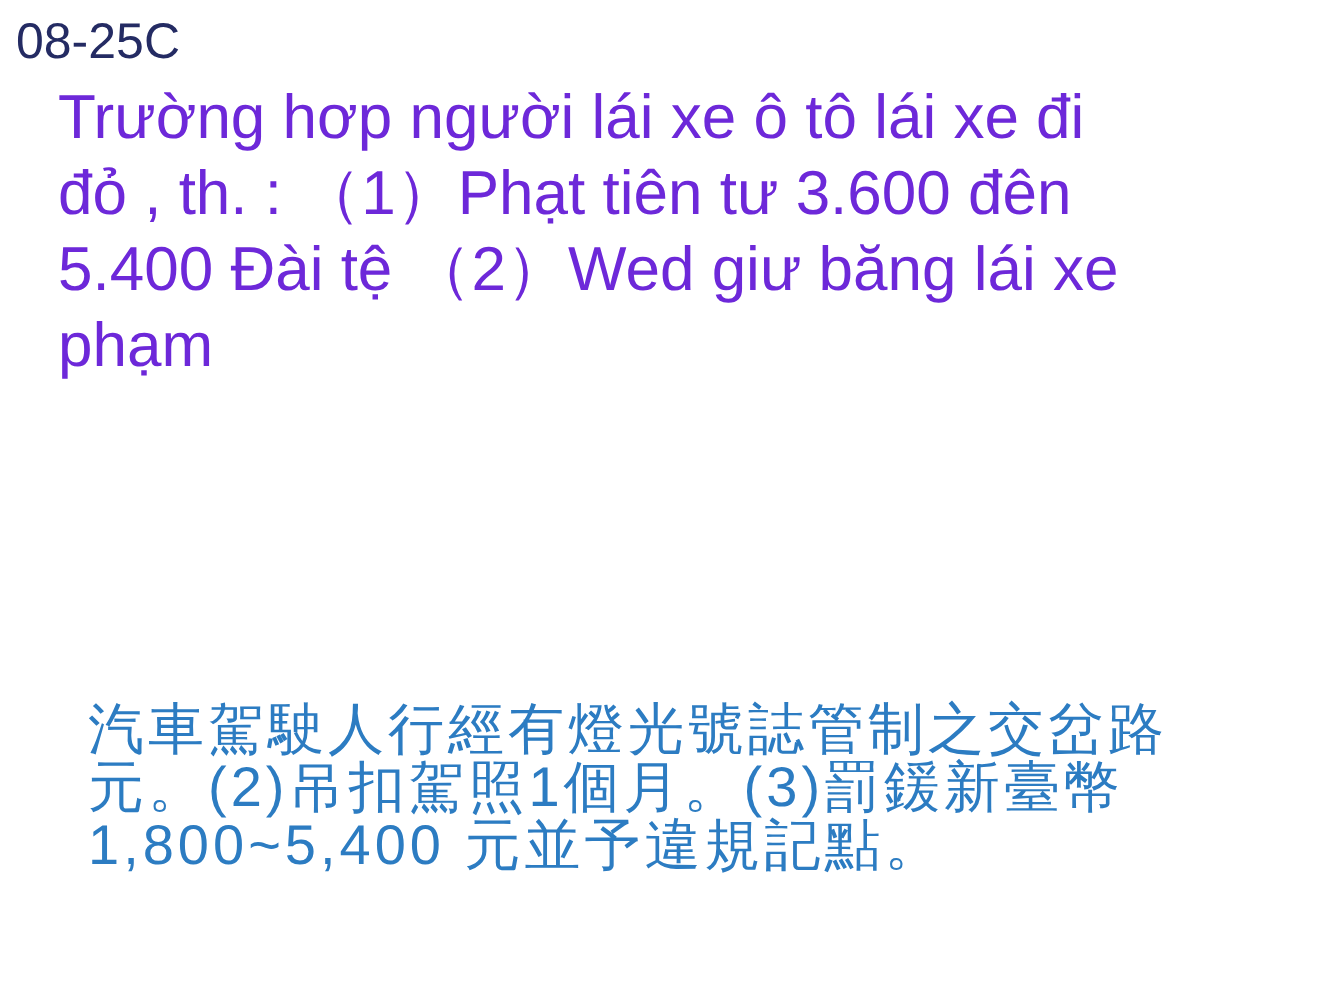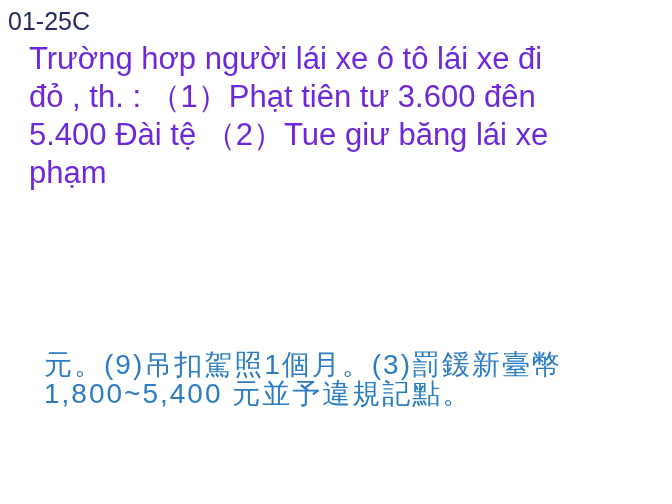--- a/index.html
+++ b/index.html
@@ -47,27 +47,28 @@
   }
   .line {
     display: block;
   }
 </style>
 </head>
 <body>
 
 <div class="slide">
 
-  <div class="code">01-25C</div>
+  <div class="code">08-25C</div>
 
   <div class="vi-block">
     <span class="line">Trường hơp người lái xe ô tô lái xe đi</span>
     <span class="line">đỏ , th. : （1）Phạt tiên tư 3.600 đên</span>
-    <span class="line">5.400 Đài tệ （2）Tue giư băng lái xe</span>
+    <span class="line">5.400 Đài tệ （2）Wed giư băng lái xe</span>
     <span class="line">phạm</span>
   </div>
 
   <div class="zh-block">
-    <span class="line">元。(9)吊扣駕照1個月。(3)罰鍰新臺幣</span>
+    <span class="line">汽車駕駛人行經有燈光號誌管制之交岔路</span>
+    <span class="line">元。(2)吊扣駕照1個月。(3)罰鍰新臺幣</span>
     <span class="line">1,800~5,400 元並予違規記點。</span>
   </div>
 
 </div>
 
 </body></html>

